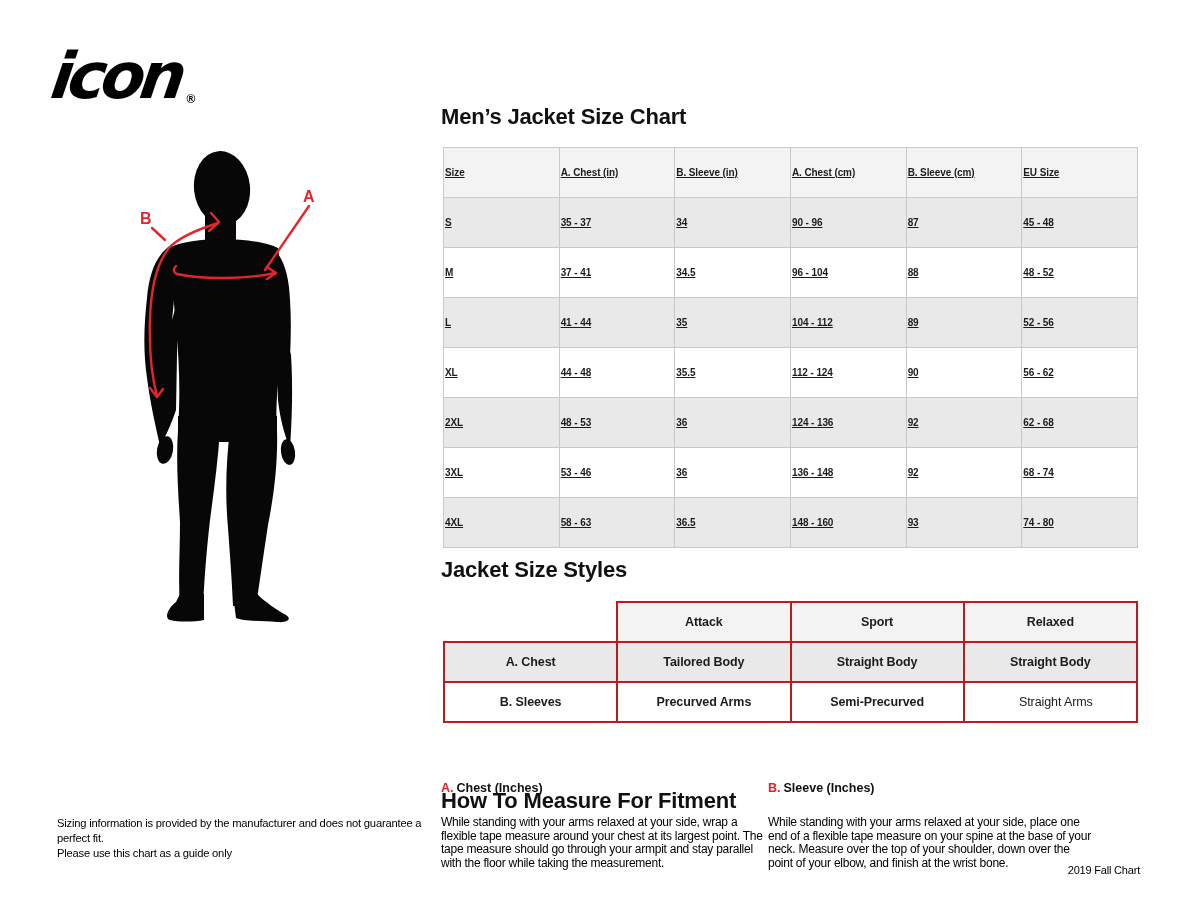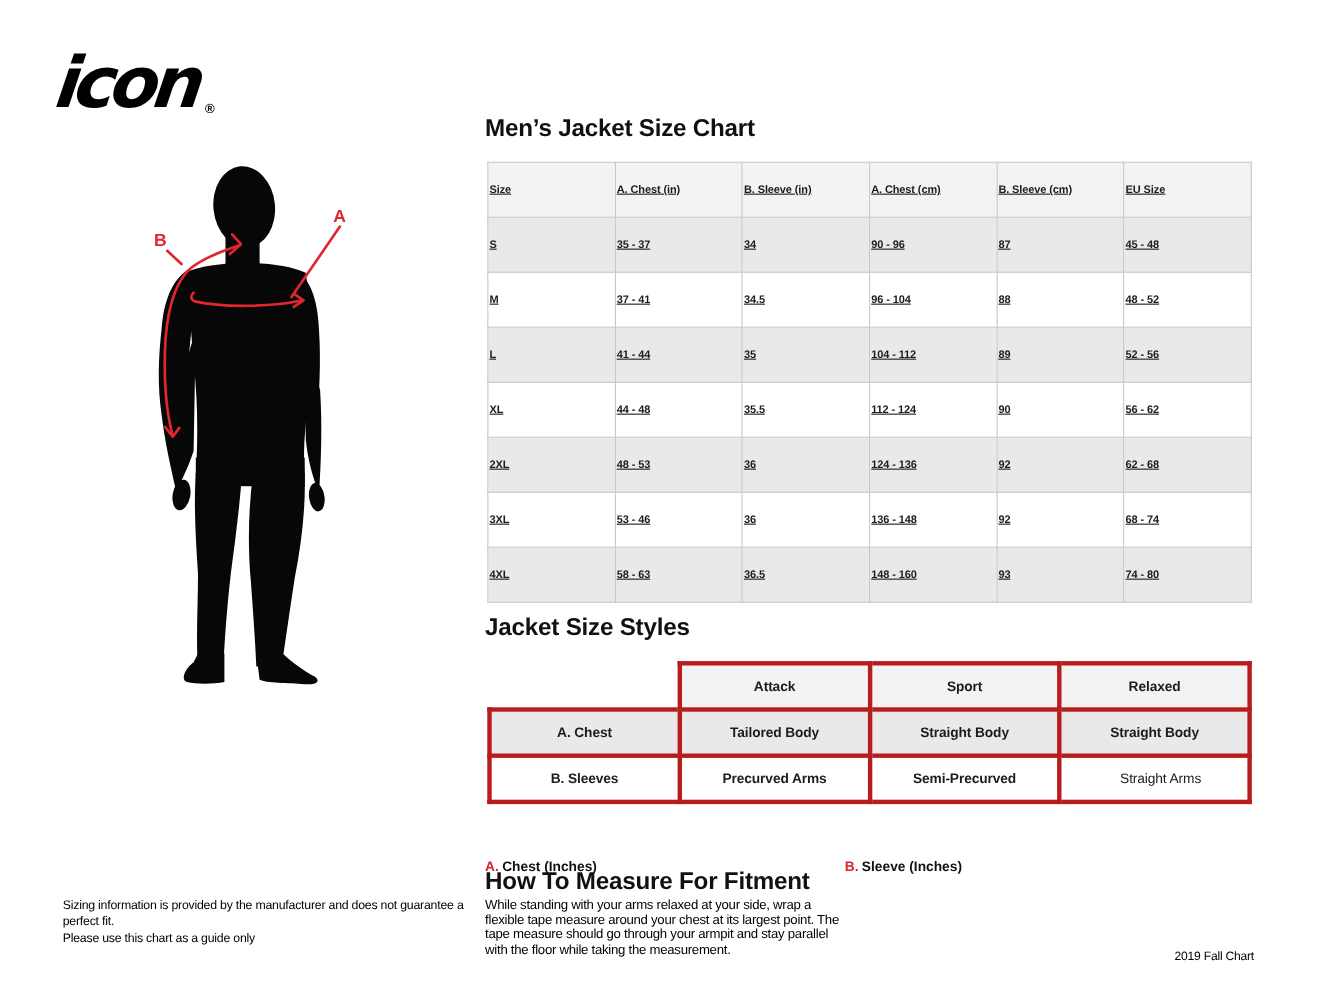--- a/index.html
+++ b/index.html
@@ -27,21 +27,21 @@
   
   table{border-collapse:collapse;table-layout:fixed;}
   #size-table{position:absolute;left:443px;top:147px;width:695px;}
   #size-table th,#size-table td{border:1px solid #c9c9c9;height:47px;text-align:left;
       vertical-align:middle;font-size:10px;font-weight:700;letter-spacing:-0.1px;color:#1c1c1c;text-decoration:underline;}
   #size-table thead th{background:#f2f3f2;}
   #size-table tbody tr:nth-child(odd){background:#e9e9e9;}
   #size-table tbody tr:nth-child(even){background:#ffffff;}
 
   #styles-table{position:absolute;left:443px;top:601px;width:695px;}
-  #styles-table th,#styles-table td{border:4px solid #b91c1c;height:36px;text-align:center;
+  #styles-table th,#styles-table td{border:2px solid #b91c1c;height:36px;text-align:center;
       vertical-align:middle;font-size:12.5px;font-weight:700;letter-spacing:-0.1px;color:#1c1c1c;}
   #styles-table thead th{background:#f2f3f2;}
   #styles-table thead th.blank{border:none;background:transparent;}
   #styles-table tbody tr:nth-child(1){background:#e9e9e9;}
   #styles-table tbody tr:nth-child(2){background:#ffffff;}
   #styles-table tbody tr:nth-child(2) td:last-child{font-weight:400;padding-left:12px;}
 
   
   .measure-col{position:absolute;top:781px;}
   #measure-a{left:441px;width:322px;}
@@ -200,20 +200,21 @@
     <div class="measure-head">
       <span class="measure-letter">A.</span><span>Chest (Inches)</span>
     </div>
     <div class="measure-body">While standing with your arms relaxed at your side, wrap a flexible tape measure around your chest at its largest point. The tape measure should go through your armpit and stay parallel with the floor while taking the measurement.</div>
   </div>
 
   <div class="measure-col" id="measure-b">
     <div class="measure-head">
       <span class="measure-letter">B.</span><span>Sleeve (Inches)</span>
     </div>
+    <div class="measure-body">While standing with your arms relaxed at your side, place one end of a flexible tape measure on your spine at the base of your neck. Measure over the top of your shoulder, down over the point of your elbow, and finish at the wrist bone.</div>
   </div>
 
   <div class="disclaimer">
     <div>Sizing information is provided by the manufacturer and does not guarantee a perfect fit.</div>
     <div>Please use this chart as a guide only</div>
   </div>
   <div class="version">2019 Fall Chart</div>
 
 </div>
 

